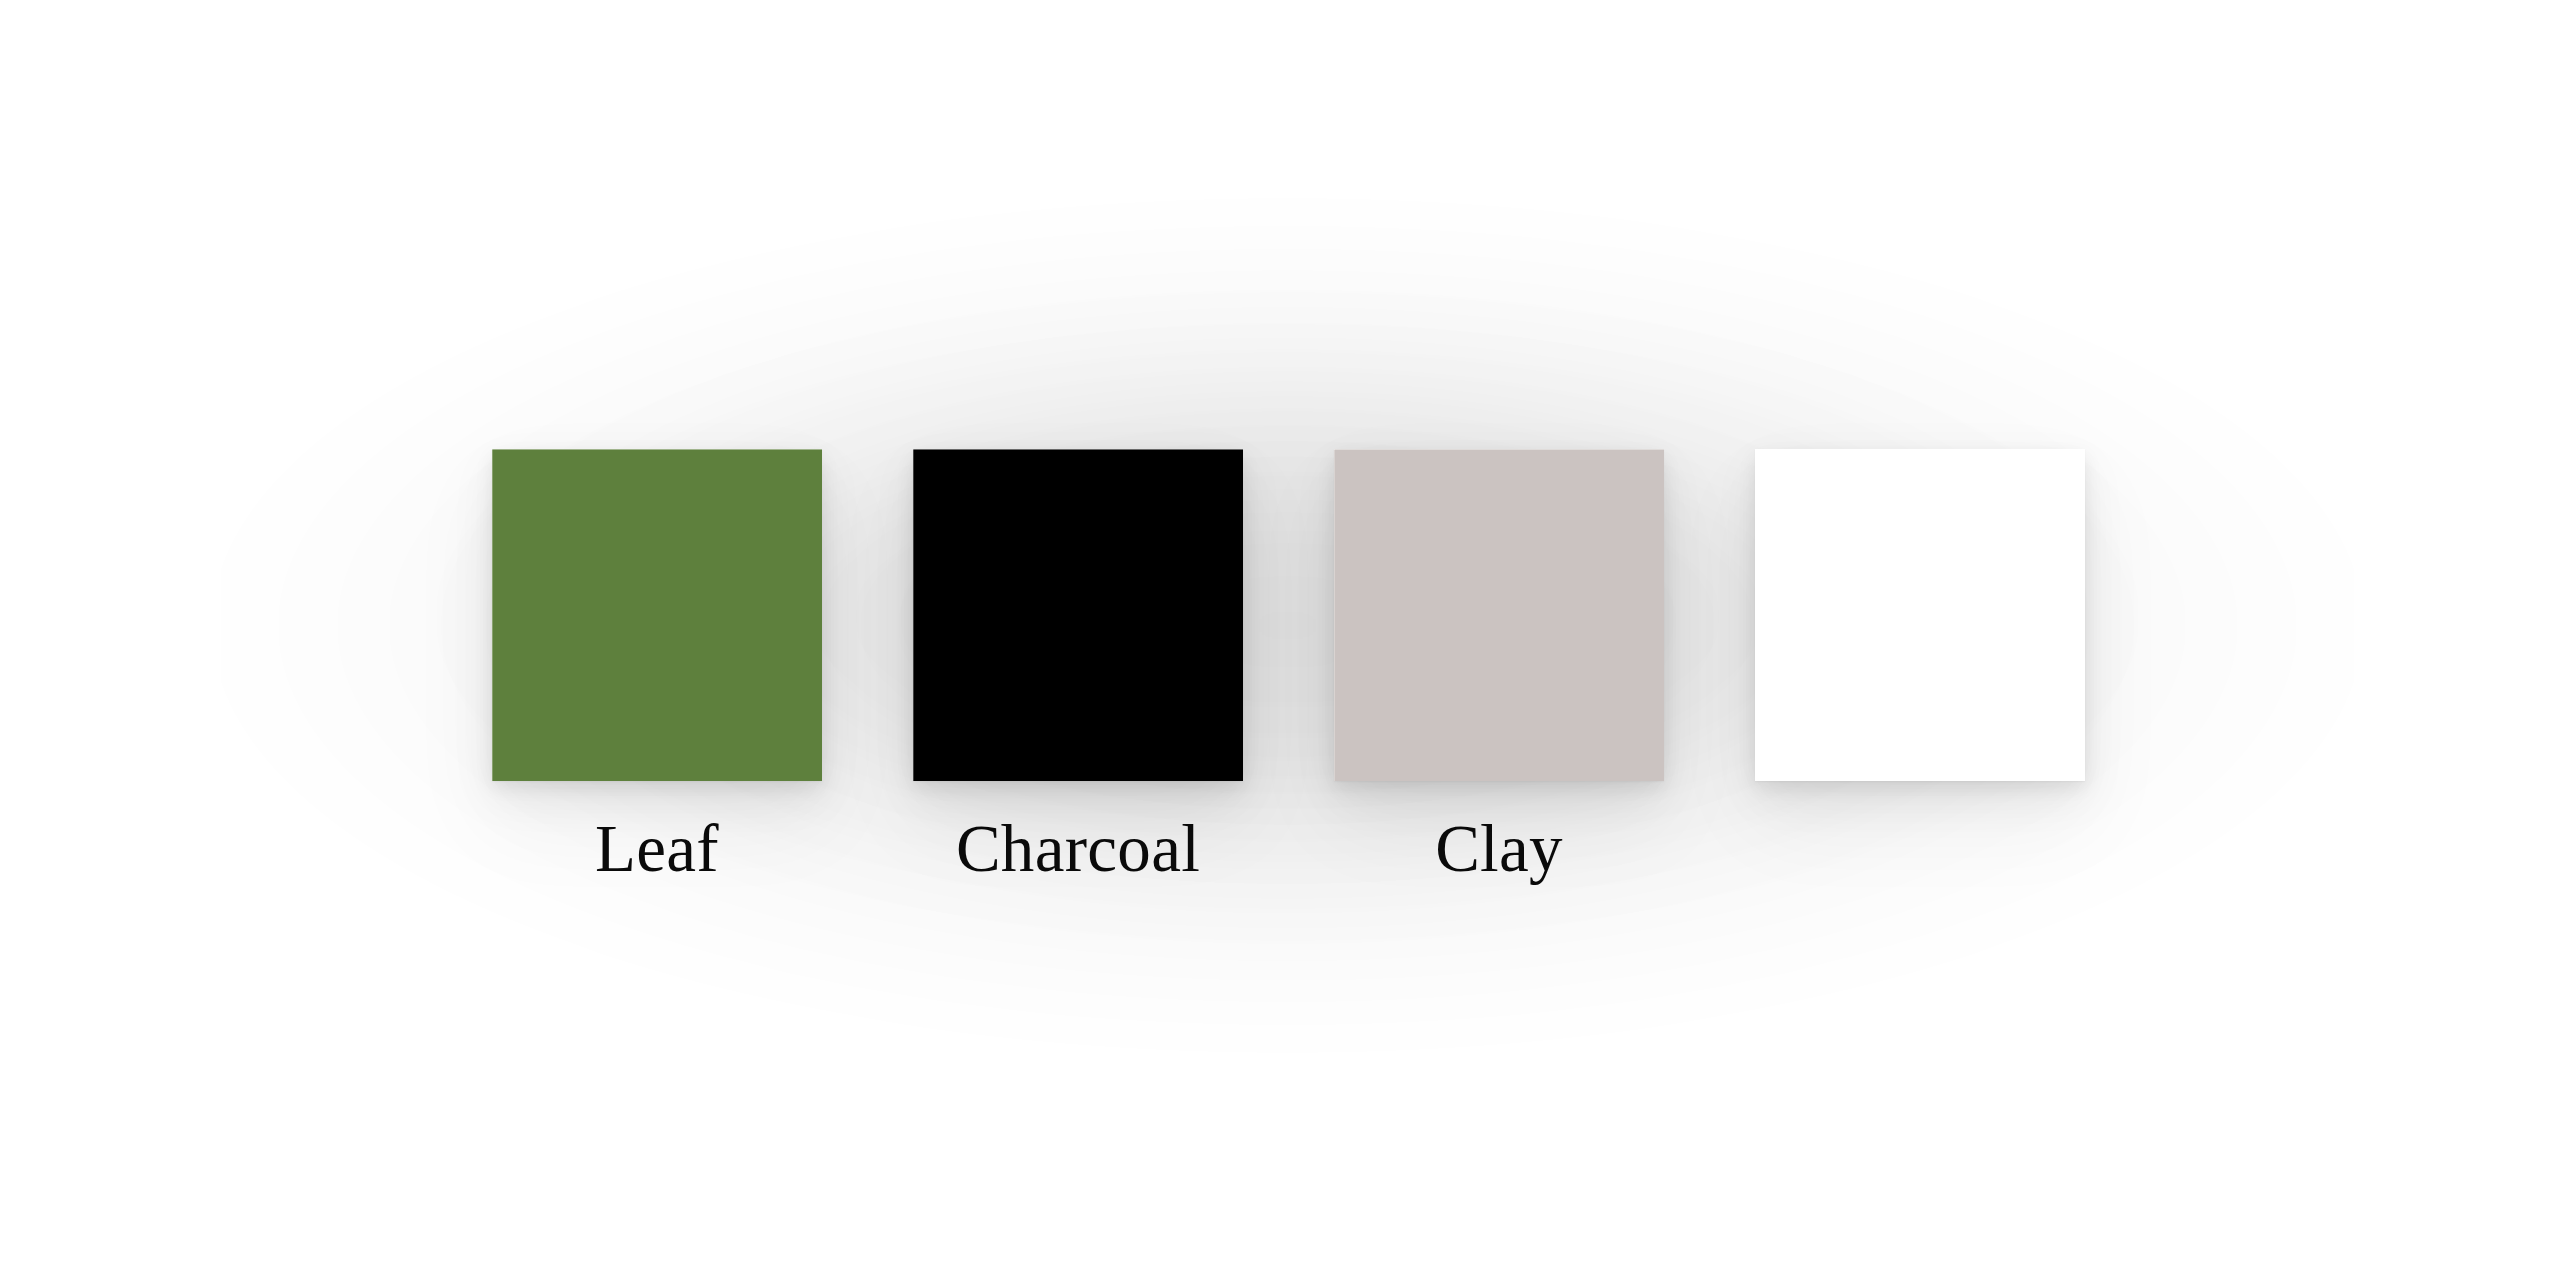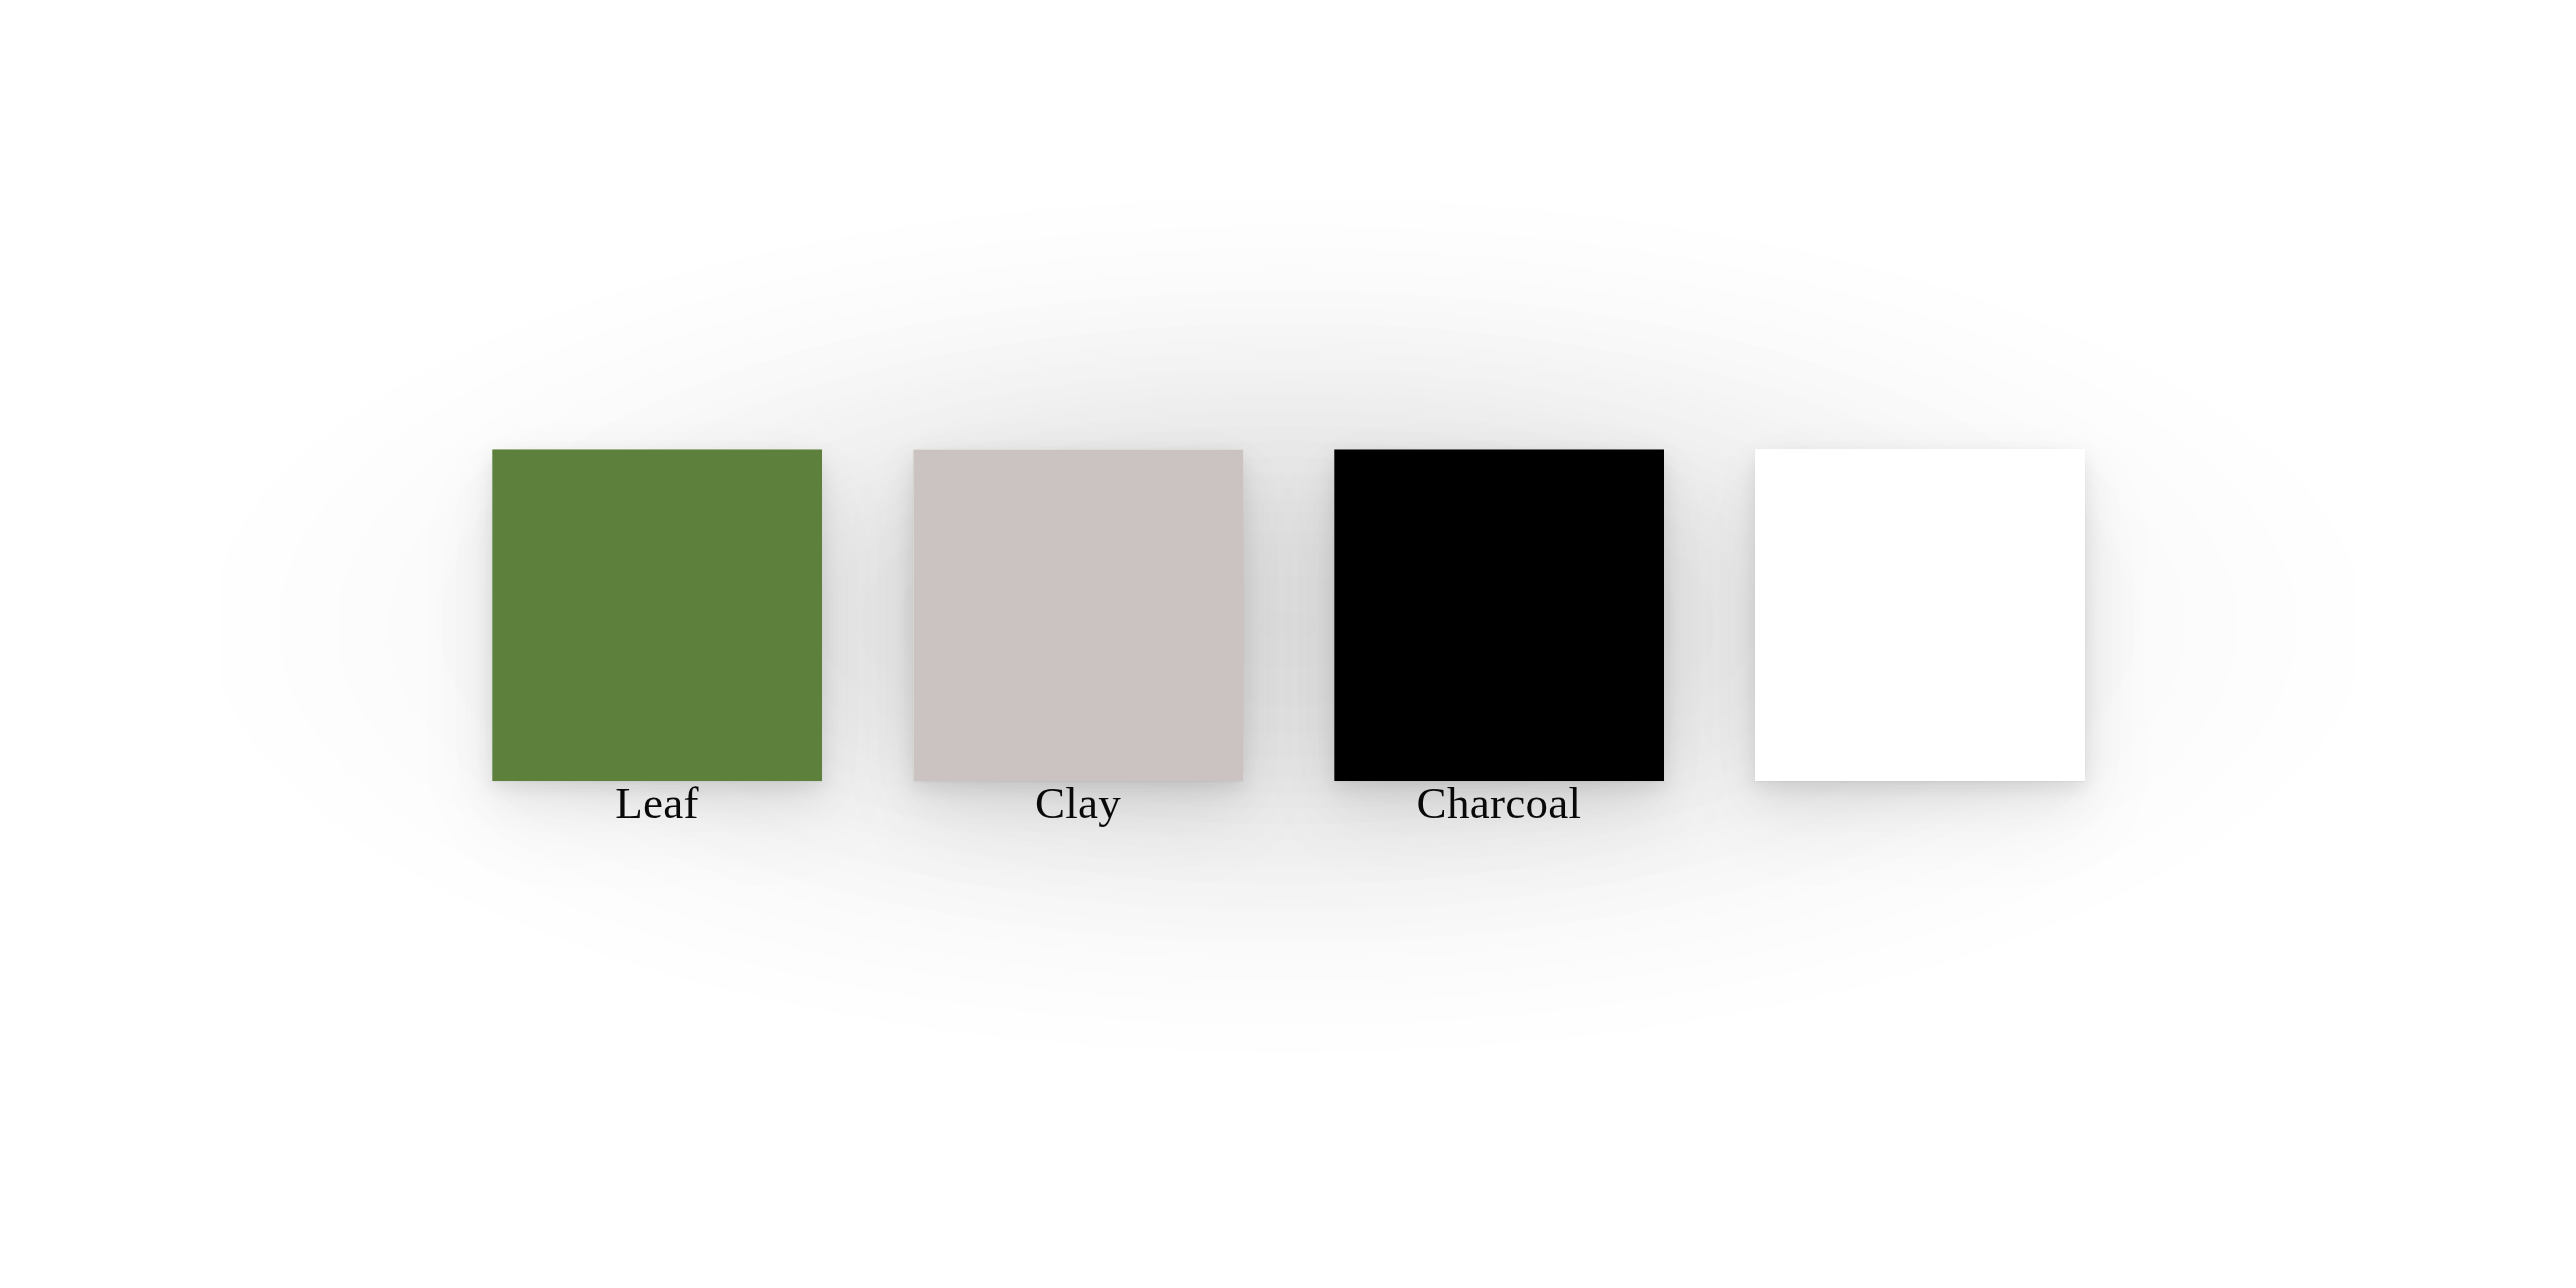--- a/index.html
+++ b/index.html
@@ -95,21 +95,22 @@
   .chip::after {
     content: "";
     position: absolute;
     inset: 0;
     box-shadow: inset 0 0.7px 0 rgba(255,255,255,0.55),
                 inset 0.7px 0 0 rgba(255,255,255,0.38);
     pointer-events: none;
   }
 
   .swatch-label {
-    font-size: 45px;
+    margin-top: 34px;
+    font-size: 67px;
     line-height: 1;
     font-weight: 400;
     color: #0b0b0b;
     letter-spacing: 0.3px;
     white-space: nowrap;
     text-align: center;
   }
 </style>
 </head>
 <body style="background-color: rgb(255, 255, 255);">
@@ -123,30 +124,30 @@
 
     <div class="swatch-cell">
       <div class="chip-wrap">
         <div class="chip" style="background-color: rgb(94, 128, 61);"></div>
       </div>
       <div class="swatch-label">Leaf</div>
     </div>
 
     <div class="swatch-cell">
       <div class="chip-wrap">
-        <div class="chip" style="background-color: rgb(203, 195, 193);"></div>
+        <div class="chip" style="background-color: rgb(0, 0, 0);"></div>
       </div>
-      <div class="swatch-label">Clay</div>
+      <div class="swatch-label">Charcoal</div>
     </div>
 
     <div class="swatch-cell">
       <div class="chip-wrap">
-        <div class="chip" style="background-color: rgb(0, 0, 0);"></div>
+        <div class="chip" style="background-color: rgb(203, 195, 193);"></div>
       </div>
-      <div class="swatch-label">Charcoal</div>
+      <div class="swatch-label">Clay</div>
     </div>
 
     <div class="swatch-cell">
       <div class="chip-wrap">
         <div class="chip" style="background-color: rgb(255, 255, 255);"></div>
       </div>
     </div>
 
   </div>
 </div>

